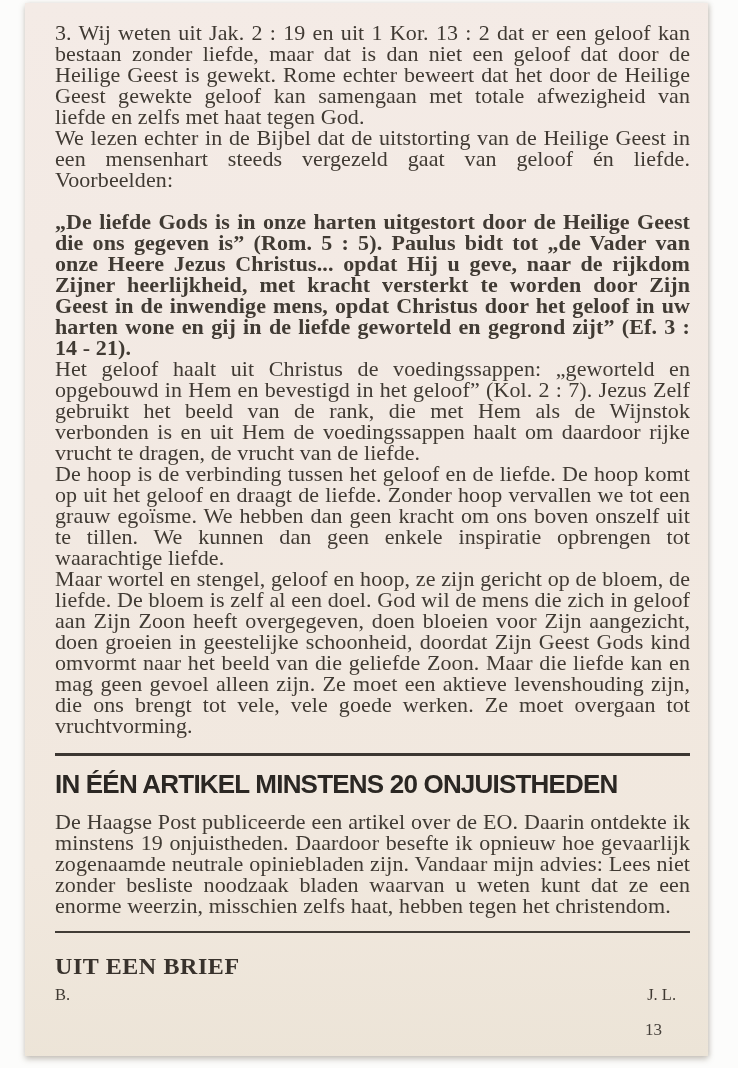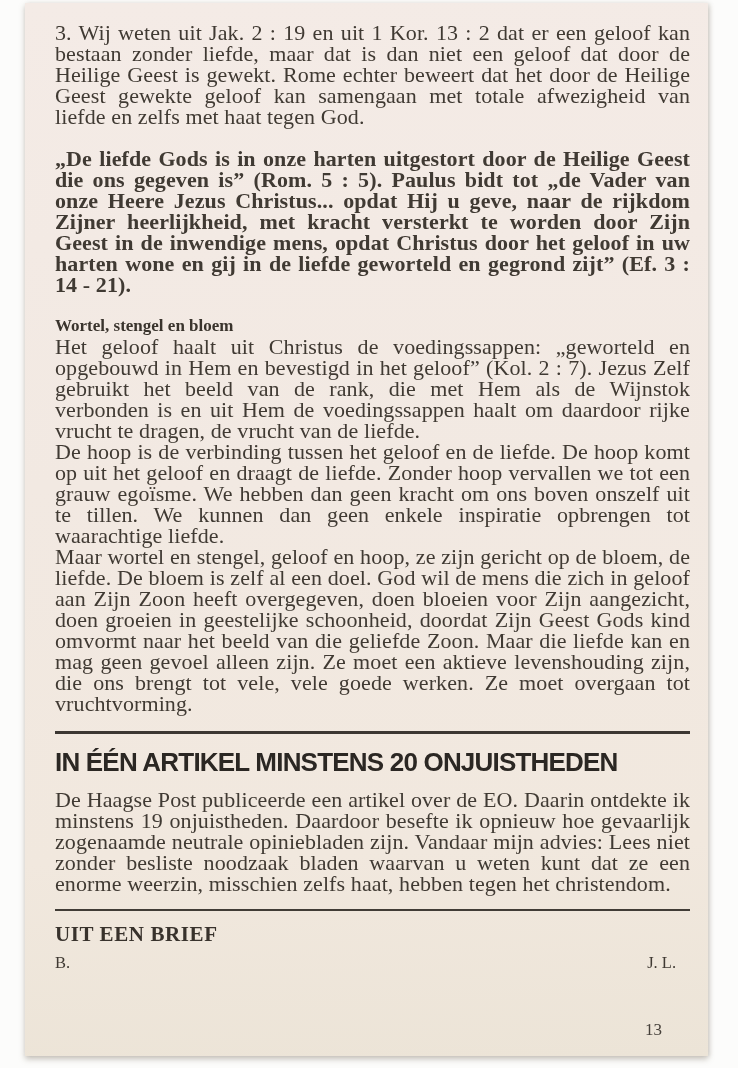--- a/index.html
+++ b/index.html
@@ -54,24 +54,24 @@
     font-family: "Liberation Sans", sans-serif;
     font-weight: bold;
     font-size: 26px;
     line-height: 30px;
     letter-spacing: -0.8px;
     white-space: nowrap;
     color: #2b2723;
   }
   .artikel-para { margin-top: 12px !important; }
   h2.brief-heading {
-    margin: 12px 0 0;
+    margin: 22px 0 0;
     font-family: "Liberation Serif", serif;
     font-weight: bold;
-    font-size: 21px;
+    font-size: 24px;
     line-height: 22px;
     letter-spacing: 0.6px;
     color: #38322c;
   }
   .brief-para { margin-top: 22px !important; }
   .signature-row {
     display: flex;
     justify-content: space-between;
     margin-top: 7px;
     font-size: 16.5px;
@@ -87,23 +87,23 @@
     color: #46403a;
   }
 </style>
 </head>
 <body>
 
 <div class="page">
   <div class="body-text">
 
     <p>3. Wij weten uit Jak. 2 : 19 en uit 1 Kor. 13 : 2 dat er een geloof kan bestaan zonder liefde, maar dat is dan niet een geloof dat door de Heilige Geest is gewekt. Rome echter beweert dat het door de Heilige Geest gewekte geloof kan samengaan met totale afwezigheid van liefde en zelfs met haat tegen God.</p>
+    <p>We lezen echter in de Bijbel dat de uitstorting van de Heilige Geest in een mensenhart steeds vergezeld gaat van geloof én liefde. Voorbeelden:</p>
     <p class="mt-gap">„De liefde Gods is in onze harten uitgestort door de Heilige Geest die ons gegeven is” (Rom. 5 : 5). Paulus bidt tot „de Vader van onze Heere Jezus Christus... opdat Hij u geve, naar de rijkdom Zijner heerlijkheid, met kracht versterkt te worden door Zijn Geest in de inwendige mens, opdat Christus door het geloof in uw harten wone en gij in de liefde geworteld en gegrond zijt” (Ef. 3 : 14 - 21).</p>
 
-    <h3 class="sub-heading">Wortel, stengel en bloem</h3>
     <p>Het geloof haalt uit Christus de voedingssappen: „geworteld en opgebouwd in Hem en bevestigd in het geloof” (Kol. 2 : 7). Jezus Zelf gebruikt het beeld van de rank, die met Hem als de Wijnstok verbonden is en uit Hem de voedingssappen haalt om daardoor rijke vrucht te dragen, de vrucht van de liefde.</p>
     <p>De hoop is de verbinding tussen het geloof en de liefde. De hoop komt op uit het geloof en draagt de liefde. Zonder hoop vervallen we tot een grauw egoïsme. We hebben dan geen kracht om ons boven onszelf uit te tillen. We kunnen dan geen enkele inspiratie opbrengen tot waarachtige liefde.</p>
     <p>Maar wortel en stengel, geloof en hoop, ze zijn gericht op de bloem, de liefde. De bloem is zelf al een doel. God wil de mens die zich in geloof aan Zijn Zoon heeft overgegeven, doen bloeien voor Zijn aangezicht, doen groeien in geestelijke schoonheid, doordat Zijn Geest Gods kind omvormt naar het beeld van die geliefde Zoon. Maar die liefde kan en mag geen gevoel alleen zijn. Ze moet een aktieve levenshouding zijn, die ons brengt tot vele, vele goede werken. Ze moet overgaan tot vruchtvorming.</p>
 
     <hr class="rule">
     <h1 class="headline">IN ÉÉN ARTIKEL MINSTENS 20 ONJUISTHEDEN</h1>
     <p class="artikel-para">De Haagse Post publiceerde een artikel over de EO. Daarin ontdekte ik minstens 19 onjuistheden. Daardoor besefte ik opnieuw hoe gevaarlijk zogenaamde neutrale opiniebladen zijn. Vandaar mijn advies: Lees niet zonder besliste noodzaak bladen waarvan u weten kunt dat ze een enorme weerzin, misschien zelfs haat, hebben tegen het christendom.</p>
 
     <hr class="rule-thin">
     <h2 class="brief-heading">UIT EEN BRIEF</h2>

